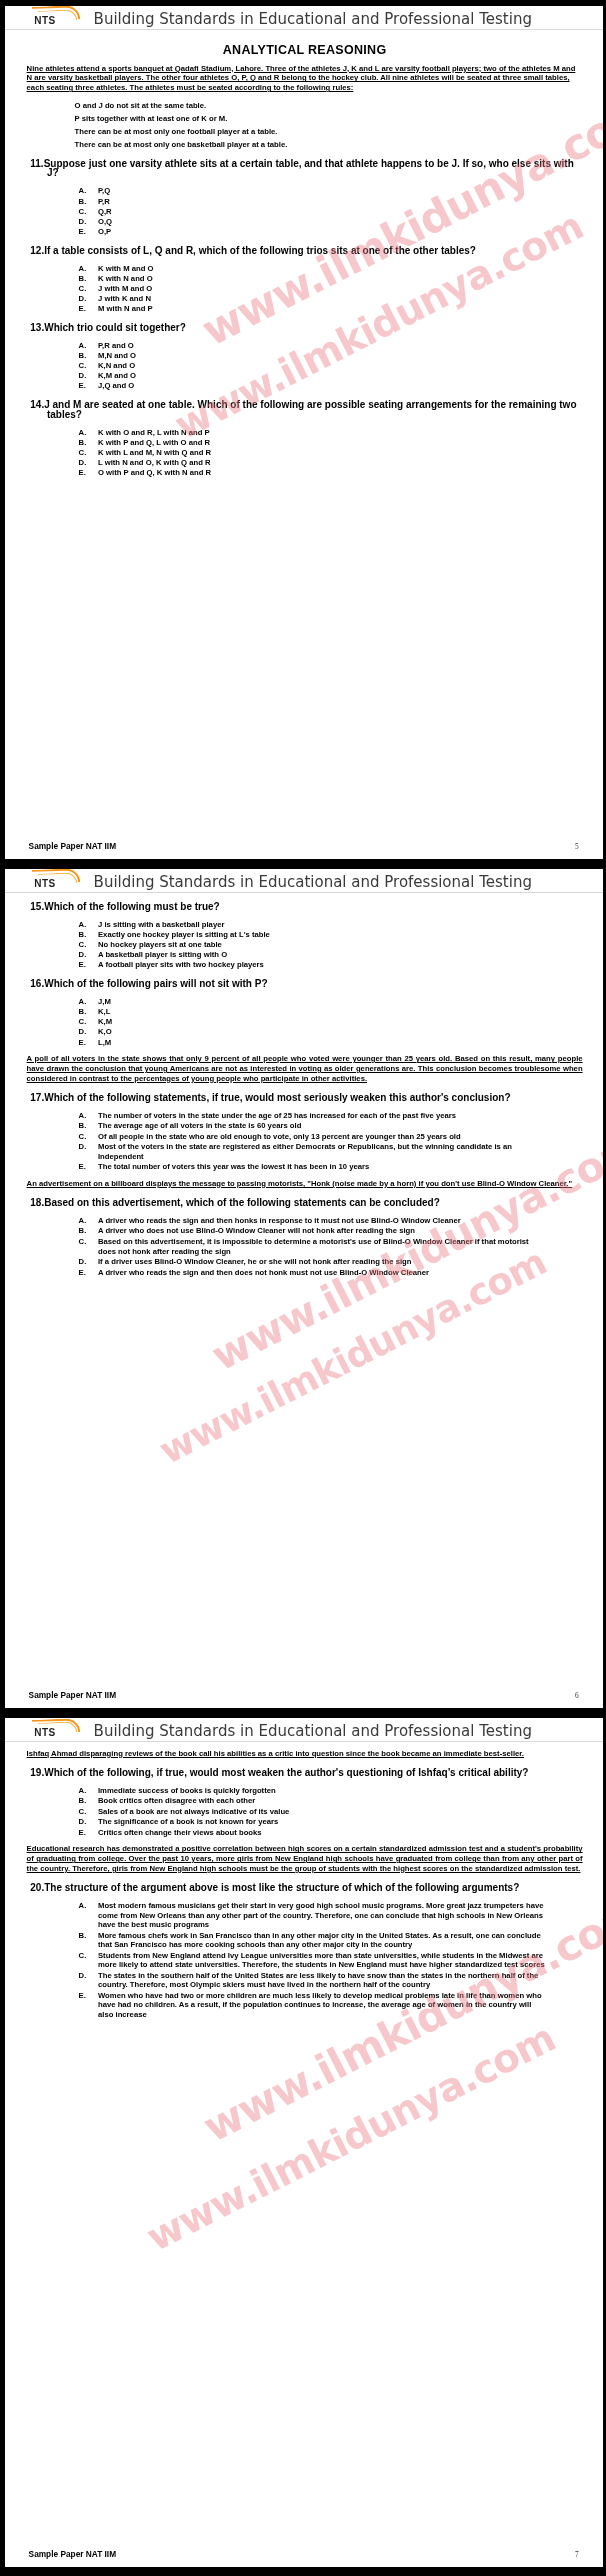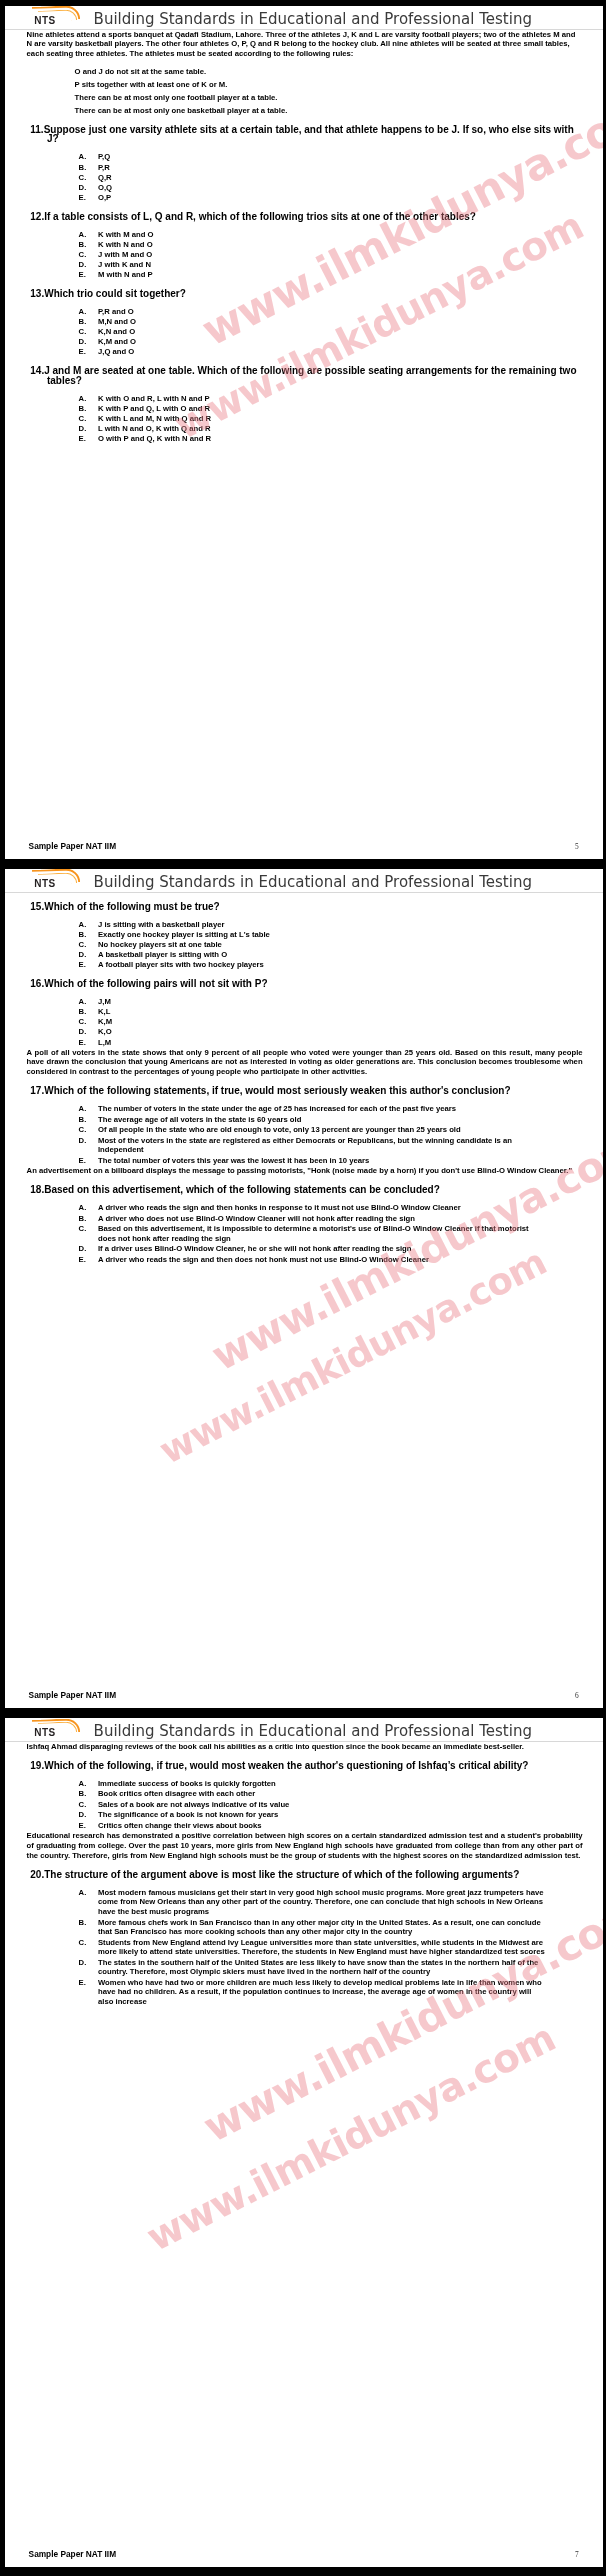--- a/index.html
+++ b/index.html
@@ -88,21 +88,21 @@
     color: #000;
   }
 
   p.para, p.rule {
     font-size: 7.7px;
     font-weight: bold;
     line-height: 9.8px;
     color: #000;
     margin: 0;
   }
-  p.para { text-align: left; margin-top: 0; }
+  p.para { text-align: left; margin-top: 7px; text-decoration: underline; }
   p.para.just { text-align: justify; }
   p.rule { margin-top: 3px; padding-left: 48px; }
   .rules { margin-top: 8.3px; }
 
   .qblock { margin-top: 9.2px; }
   .qtext {
     font-size: 10px;
     font-weight: bold;
     line-height: 9.8px;
     color: #000;
@@ -183,20 +183,21 @@
       <div class="hdr">
         <div class="logo">
           <div class="swoosh"></div>
           <div class="swoosh2"></div>
           <div class="nts">NTS</div>
         </div>
         <div class="hdr-title">Building Standards in Educational and Professional Testing</div>
       </div>
 
       <div class="body">
+        <h1 class="main-title">ANALYTICAL REASONING</h1>
 
         <p class="para">Nine athletes attend a sports banquet at Qadafi Stadium, Lahore. Three of the athletes J, K and L are varsity football players; two of the athletes M and N are varsity basketball players. The other four athletes O, P, Q and R belong to the hockey club. All nine athletes will be seated at three small tables, each seating three athletes. The athletes must be seated according to the following rules:</p>
 
         <div class="rules">
           <p class="rule">O and J do not sit at the same table.</p>
           <p class="rule">P sits together with at least one of K or M.</p>
           <p class="rule">There can be at most only one football player at a table.</p>
           <p class="rule">There can be at most only one basketball player at a table.</p>
         </div>
 

